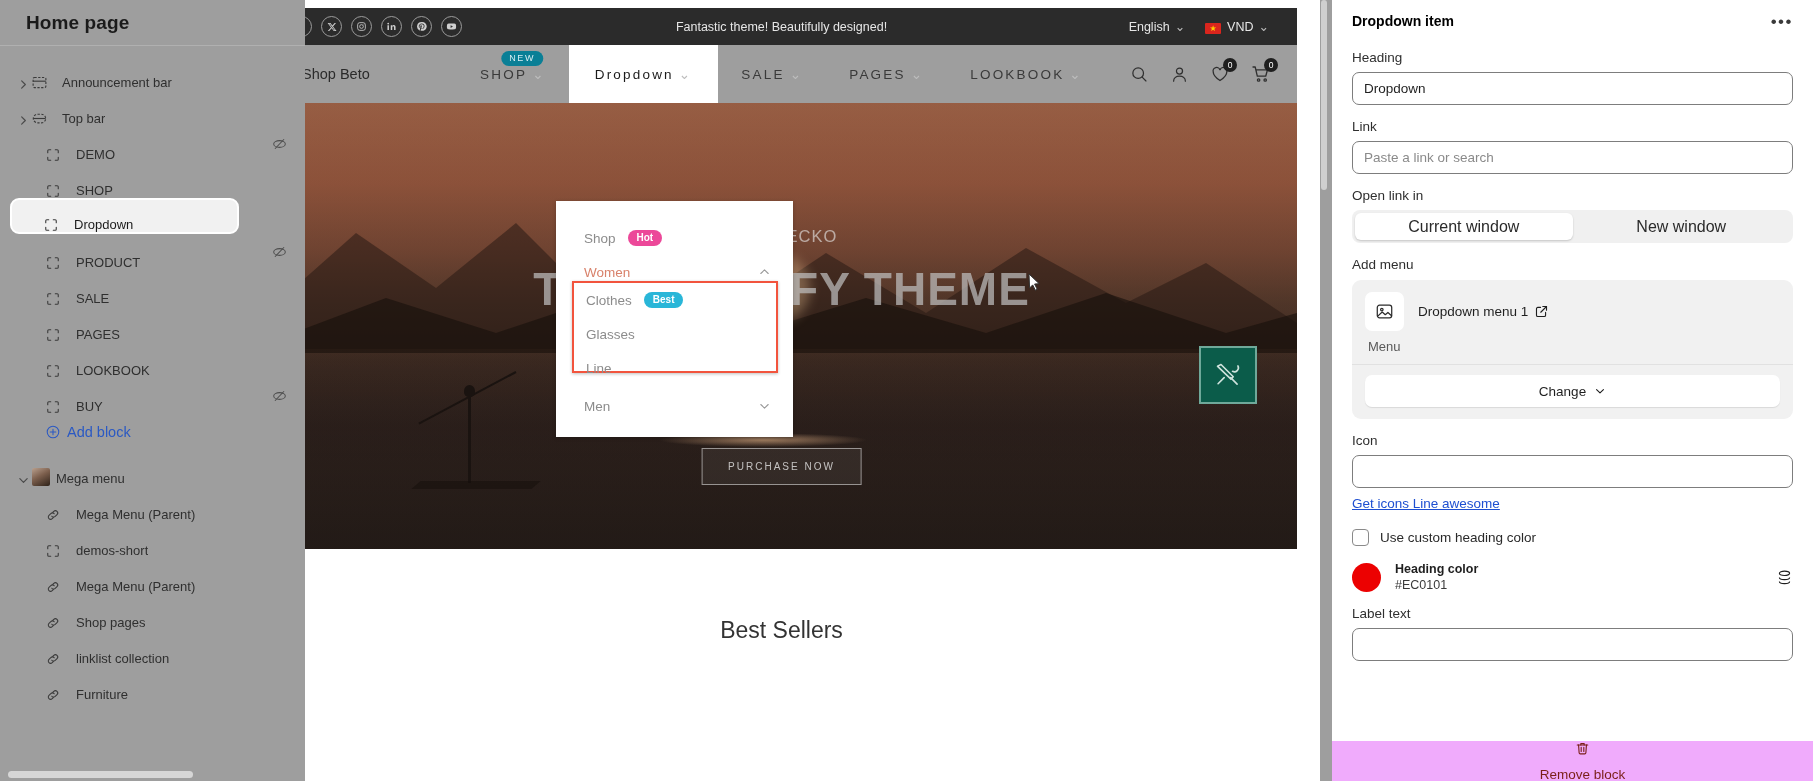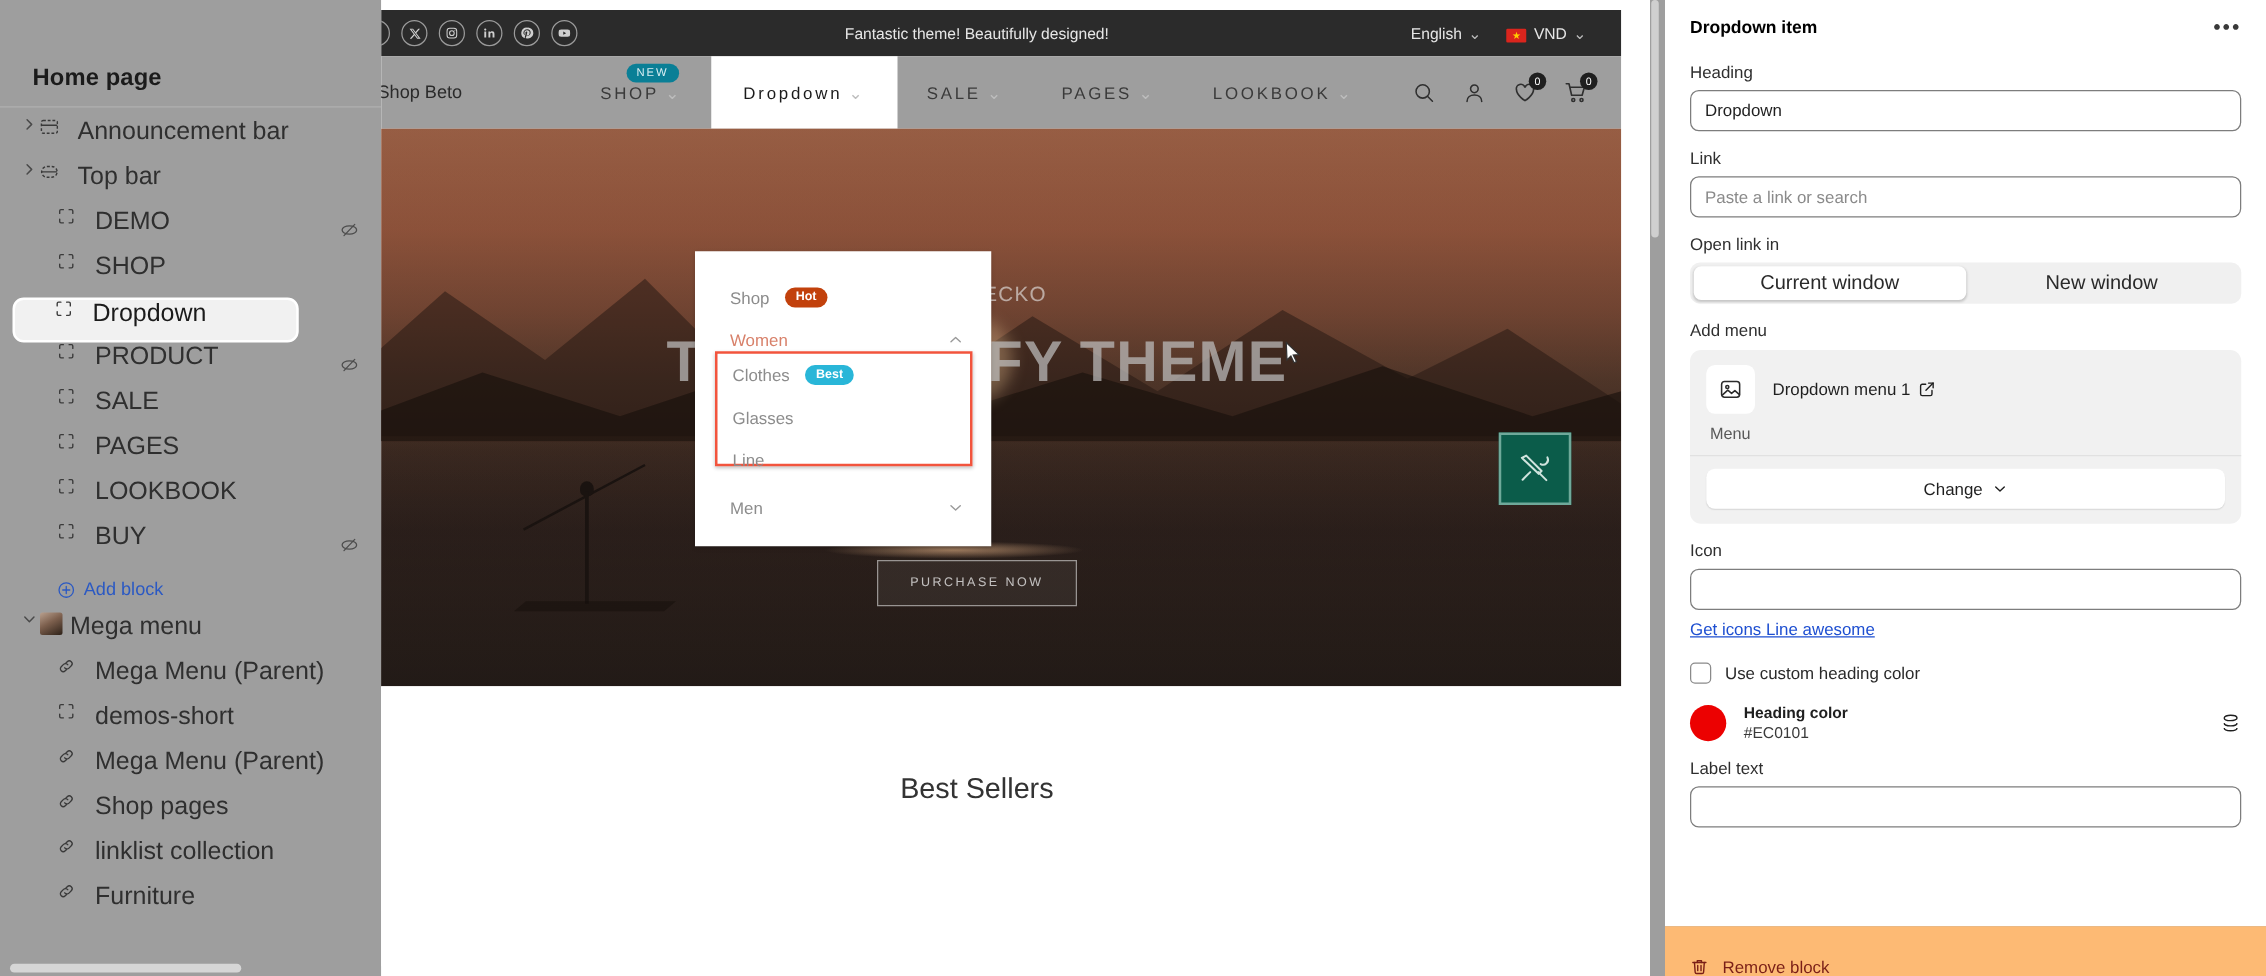--- a/index.html
+++ b/index.html
@@ -17,31 +17,30 @@
     background: #9e9e9e;
     position: relative;
     flex: 0 0 305px;
     overflow: hidden;
   }
   .sidebar-header {
     height: 46px;
     display: flex; align-items: center;
     padding-left: 26px;
     border-bottom: 1px solid #b0b0b0;
-    margin-top: 40px;
   }
   .sidebar-header-title {
     font-size: 19px; font-weight: bold; color: #1b1b1b; letter-spacing: .1px;
   }
   .tree { padding-top: 8px; }
   .tree-row {
     height: 36px;
-    display: flex; align-items: flex-start;
+    display: flex; align-items: flex-end;
     position: relative;
-    font-size: 20px;
+    font-size: 13px;
     color: #2f2f2f;
     padding-right: 18px;
   }
   .tree-row.level0 { padding-left: 14px; }
   .tree-row.level1 { padding-left: 46px; }
   .caret {
     width: 18px; flex: 0 0 18px;
     display: flex; align-items: center; justify-content: center;
     color: #4a4a4a;
   }
@@ -225,21 +224,21 @@
   .dd-row {
     height: 34px; display:flex; align-items:center;
     padding: 0 26px 0 28px; font-size:13.5px; color:#8c8c8c;
     position:relative;
   }
   .dd-row .lbl { white-space:nowrap; }
   .pill {
     margin-left: 12px; color:#fff; font-size:10px; font-weight:bold;
     padding: 3px 9px; border-radius: 10px; line-height:1;
   }
-  .pill.hot { background:#c2410c; }
+  .pill.hot { background:#ec4899; }
   .pill.best { background:#29b6d8; }
   .dd-row.women { color:#d8816a; }
   .dd-chev { position:absolute; right:22px; top:50%; transform:translateY(-50%); color:#9a9a9a; }
   .dd-sub-outline {
     position: absolute;
     left: 16px; top: 80px;
     width: 206px; height: 92px;
     border: 2px solid #f2543d;
     box-shadow: 0 1px 3px rgba(0,0,0,.25);
     background: #fff;
@@ -320,21 +319,21 @@
   .checkrow { display:flex; align-items:center; gap:11px; margin-top:17px; }
   .chkbox { width:17px; height:17px; border:1px solid #8a8a8a; border-radius:4px; background:#fff; }
   .checklabel { font-size:13.5px; color:#2a2a2a; }
   .colorrow { display:flex; align-items:center; margin-top:16px; }
   .swatch { width:29px; height:29px; border-radius:50%; margin-right:14px; }
   .color-name { font-size:12.5px; font-weight:bold; color:#1f1f1f; }
   .color-hex { font-size:12.5px; color:#3a3a3a; margin-top:2px; }
   .color-act { margin-left:auto; color:#1f1f1f; display:flex; }
   .rp-footer {
     position:absolute; left:12px; bottom:0; width:481px; height:40px;
-    background:#fdba74; display:flex; align-items:flex-end; padding-left:20px; gap:11px;
+    background:#f0abfc; display:flex; align-items:center; padding-left:20px; gap:11px;flex-direction:column;
   }
   .remove-txt { color:#7a1f17; font-size:13.5px; }
   .trash { color:#7a1f17; display:flex; }
 
   svg { display:block; }
 </style>
 </head>
 <body>
 
 <div class="app">

